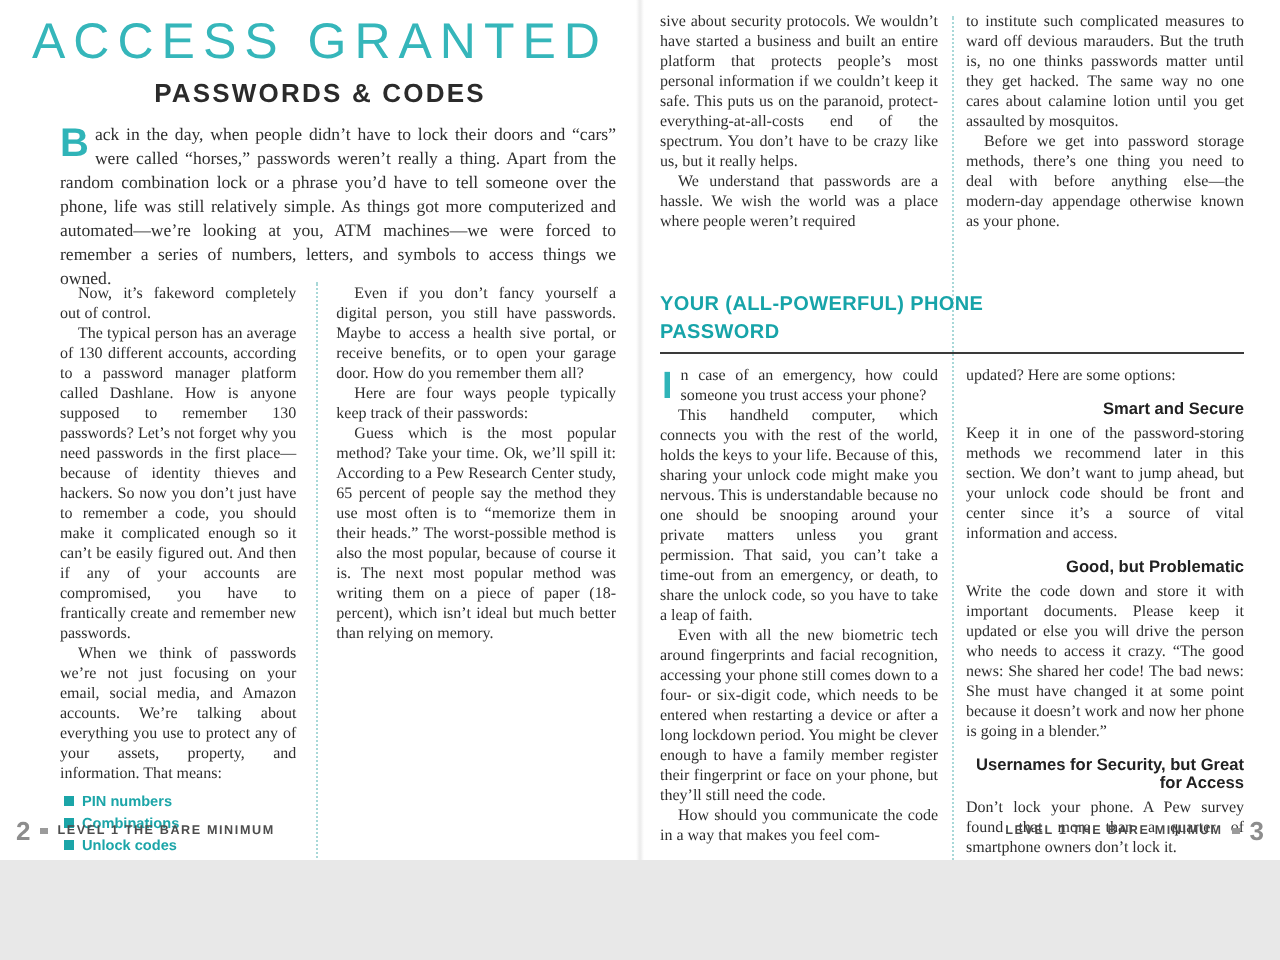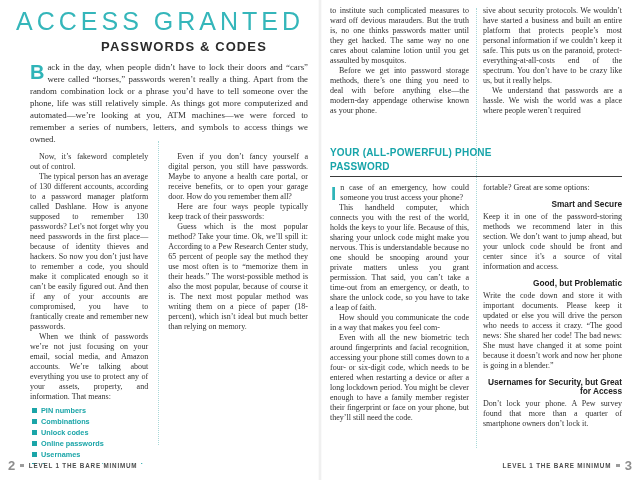--- a/index.html
+++ b/index.html
@@ -1,32 +1,32 @@
 <!DOCTYPE html>
 <html><head>
 <meta charset="utf-8">
 <style>
   html,body { margin:0; padding:0; background:#e8e8e8; }
-  .spread { position:relative; width:640px; height:480px; background:#ffffff; overflow:hidden;
+  .spread { position:relative; width:640px; height:430px; background:#ffffff; overflow:hidden;
             font-family:"Liberation Serif", serif; color:#2f2f2f; }
   .gutter { position:absolute; left:318px; top:0; width:4px; height:480px;
             background:linear-gradient(to right, rgba(0,0,0,0), rgba(0,0,0,0.08), rgba(0,0,0,0)); }
 
   
   .title { position:absolute; left:0; top:7px; width:320px; text-align:center;
            font-family:"Liberation Sans", sans-serif; font-size:25px; font-weight:400;
            letter-spacing:4px; color:#35b6ba; white-space:nowrap; }
   .subtitle { position:absolute; left:0; top:39px; width:320px; text-align:center;
               font-family:"Liberation Sans", sans-serif; font-size:13px; font-weight:bold;
-              letter-spacing:1.1px; color:#2b2b2b;padding-left:24px; }
+              letter-spacing:1.1px; color:#2b2b2b; }
   .intro { position:absolute; left:30px; top:61px; width:278px;
            font-size:8.8px; line-height:12px; text-align:justify; }
   .dropcap { float:left; font-family:"Liberation Sans", sans-serif; font-weight:bold;
              color:#2fb4b8; font-size:20px; line-height:20px; padding:1px 3px 0 0; }
-  .lcols { position:absolute; left:30px; top:152px; width:278px; height:312px;
+  .lcols { position:absolute; left:30px; top:142px; width:278px; height:312px;
            display:flex; gap:20px; overflow:hidden; }
   .col-a { width:120px; }
   .col-b { width:142px; }
   .ldivider { position:absolute; left:158px; top:141px; height:304px; border-left:1px dotted #a8d8d8; }
 
   p { margin:0; font-size:8px; line-height:10px; text-align:justify; }
   p.ind { text-indent:9px; }
 
   .bullets { margin:4px 0 3px 0; padding:0; list-style:none; }
   .bullets li { position:relative; padding-left:11px; margin-bottom:1.5px; text-align:left;
@@ -83,61 +83,61 @@
         <ul class="bullets">
           <li>PIN numbers</li>
           <li>Combinations</li>
           <li>Unlock codes</li>
           <li>Online passwords</li>
           <li>Usernames</li>
           <li>Answers to secret automated</li>
         </ul>
       </div>
       <div class="col-b">
-        <p class="ind">Even if you don’t fancy yourself a digital person, you still have passwords. Maybe to anyone a health care portal, or receive benefits, or to open your garage door. How do you remember them all?</p>
+        <p class="ind">Even if you don’t fancy yourself a digital person, you still have passwords. Maybe to access a health sive portal, or receive benefits, or to open your garage door. How do you remember them all?</p>
         <p class="ind">Here are four ways people typically keep track of their passwords:</p>
         <p class="ind">Guess which is the most popular method? Take your time. Ok, we’ll spill it: According to a Pew Research Center study, 65 percent of people say the method they use most often is to “memorize them in their heads.” The worst-possible method is also the most popular, because of course it is. The next most popular method was writing them on a piece of paper (18-percent), which isn’t ideal but much better than relying on memory.</p>
       </div>
     </div>
 
     <div class="footer footer-left">
       <span class="pagenum">2</span>
       <span class="fsq"></span>
       <span class="ftext">LEVEL 1 THE BARE MINIMUM</span>
     </div>
   </div>
 
   <div class="gutter"></div>
 
   <div>
     <div class="rdivider"></div>
 
     <div class="rtop">
       <div class="rcol">
+        <p>sive about security protocols. We wouldn’t have started a business and built an entire platform that protects people’s most personal information if we couldn’t keep it safe. This puts us on the paranoid, protect-everything-at-all-costs end of the spectrum. You don’t have to be crazy like us, but it really helps.</p>
+        <p class="ind">We understand that passwords are a hassle. We wish the world was a place where people weren’t required</p>
+      </div>
+      <div class="rcol">
         <p>to institute such complicated measures to ward off devious marauders. But the truth is, no one thinks passwords matter until they get hacked. The same way no one cares about calamine lotion until you get assaulted by mosquitos.</p>
         <p class="ind">Before we get into password storage methods, there’s one thing you need to deal with before anything else—the modern-day appendage otherwise known as your phone.</p>
-      </div>
-      <div class="rcol">
-        <p>sive about security protocols. We wouldn’t have started a business and built an entire platform that protects people’s most personal information if we couldn’t keep it safe. This puts us on the paranoid, protect-everything-at-all-costs end of the spectrum. You don’t have to be crazy like us, but it really helps.</p>
-        <p class="ind">We understand that passwords are a hassle. We wish the world was a place where people weren’t required</p>
       </div>
     </div>
 
     <div class="rheading">YOUR (ALL-POWERFUL) PHONE PASSWORD</div>
     <div class="rrule"></div>
 
     <div class="rbottom">
       <div class="rcol">
         <p><span class="dropcap-i">I</span><span>n case of an emergency, how could someone you trust access your phone?</span></p>
         <p class="ind">This handheld computer, which connects you with the rest of the world, holds the keys to your life. Because of this, sharing your unlock code might make you nervous. This is understandable because no one should be snooping around your private matters unless you grant permission. That said, you can’t take a time-out from an emergency, or death, to share the unlock code, so you have to take a leap of faith.</p>
+        <p class="ind">Even with all the new biometric tech around fingerprints and facial recognition, accessing your phone still comes down to a four- or six-digit code, which needs to be entered when restarting a device or after a long lockdown period. You might be clever enough to have a family member register their fingerprint or face on your phone, but they’ll still need the code.</p>
         <p class="ind">How should you communicate the code in a way that makes you feel com-</p>
-        <p class="ind">Even with all the new biometric tech around fingerprints and facial recognition, accessing your phone still comes down to a four- or six-digit code, which needs to be entered when restarting a device or after a long lockdown period. You might be clever enough to have a family member register their fingerprint or face on your phone, but they’ll still need the code.</p>
       </div>
       <div class="rcol">
-        <p>fortable? Great are some options:</p>
+        <p>updated? Here are some options:</p>
         <div class="subhead">Smart and Secure</div>
         <p>Keep it in one of the password-storing methods we recommend later in this section. We don’t want to jump ahead, but your unlock code should be front and center since it’s a source of vital information and access.</p>
         <div class="subhead">Good, but Problematic</div>
         <p>Write the code down and store it with important documents. Please keep it updated or else you will drive the person who needs to access it crazy. “The good news: She shared her code! The bad news: She must have changed it at some point because it doesn’t work and now her phone is going in a blender.”</p>
         <div class="subhead">Usernames for Security, but Great for Access</div>
         <p>Don’t lock your phone. A Pew survey found that more than a quarter of smartphone owners don’t lock it.</p>
       </div>
     </div>
 
     <div class="footer footer-right">

